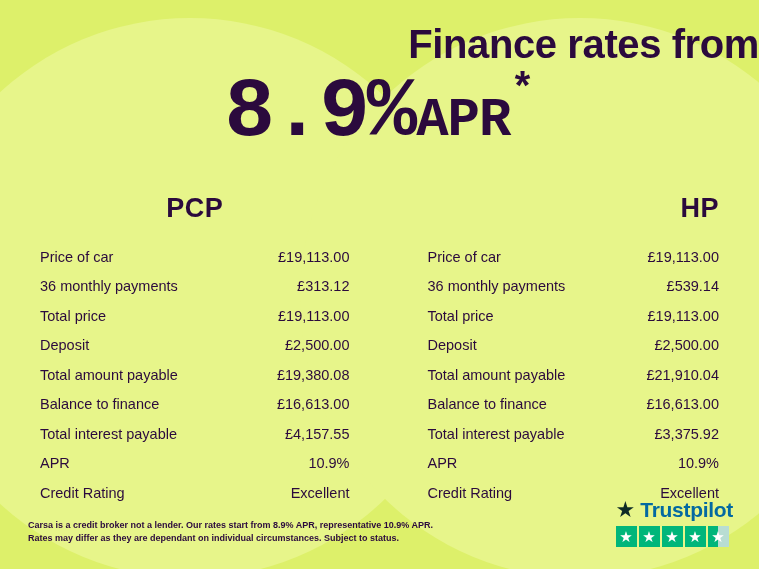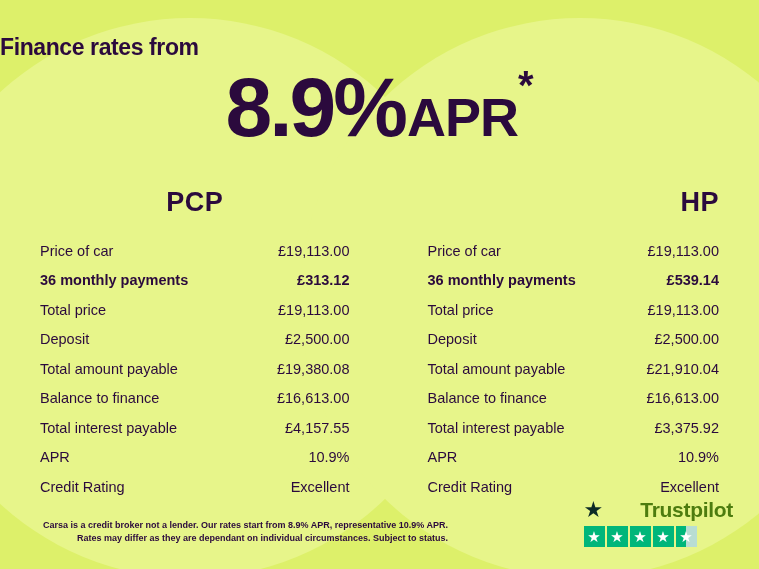--- a/index.html
+++ b/index.html
@@ -39,31 +39,32 @@
     left: 300px;
     top: 18px;
   }
   .content {
     position: relative;
     z-index: 3;
     width: 759px;
     height: 569px;
   }
   .headline {
-    text-align: left;
-    font-size: 23px;
+    text-align: right;
+    font-size: 40px;
     font-weight: bold;
     letter-spacing: -0.4px;
-    padding-top: 34px;
+    padding-top: 22px;
     color: #2b0a3d;
   }
   .rate-row {
     text-align: center;
     margin-top: 4px;
     white-space: nowrap;
+    font-family: Liberation Mono, monospace;
   }
   .rate-big {
     font-size: 84px;
     font-weight: bold;
     letter-spacing: -3px;
     color: #2b0a3d;
     line-height: 1;
   }
   .rate-apr {
     font-size: 54px;
@@ -108,35 +109,34 @@
     display: flex;
     justify-content: space-between;
     align-items: flex-start;
     font-size: 14.5px;
     line-height: 1;
     padding: 7.5px 0;
     color: #2b0a3d;
   }
   .row.bold .label,
   .row.bold .value {
-    font-weight: bold;
+    font-weight: normal;
   }
   .label { text-align: left; }
   .value { text-align: right; }
 
   .footer-note {
     position: absolute;
     left: 28px;
     bottom: 24px;
     font-size: 9px;
     line-height: 1.45;
     font-weight: bold;
     color: #2b0a3d;
     max-width: 420px;
-    text-align: right;
   }
   .trustpilot {
     position: absolute;
     right: 26px;
     bottom: 22px;
     text-align: left;
   }
   .tp-head {
     display: flex;
     align-items: center;
@@ -145,22 +145,21 @@
   }
   .tp-star-logo {
     font-size: 22px;
     line-height: 1;
     color: #0d2a26;
   }
   .tp-name {
     font-size: 21px;
     font-weight: bold;
     letter-spacing: -0.3px;
-    color: #4d7c0f;
-    margin-left: 32px;
+    color: #0369a1;
   }
   .tp-stars {
     display: flex;
     gap: 2px;
   }
   .tp-box {
     width: 21px;
     height: 21px;
     background: #00b67a;
     display: flex;

